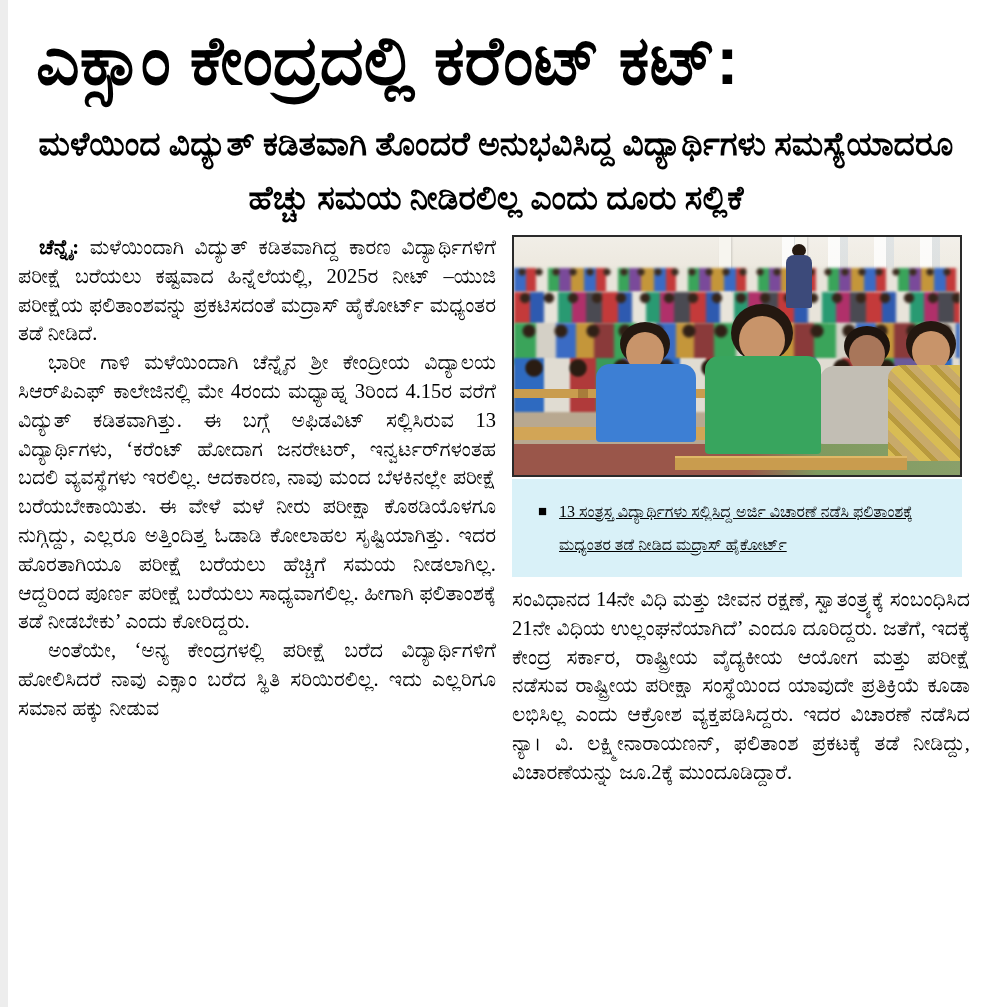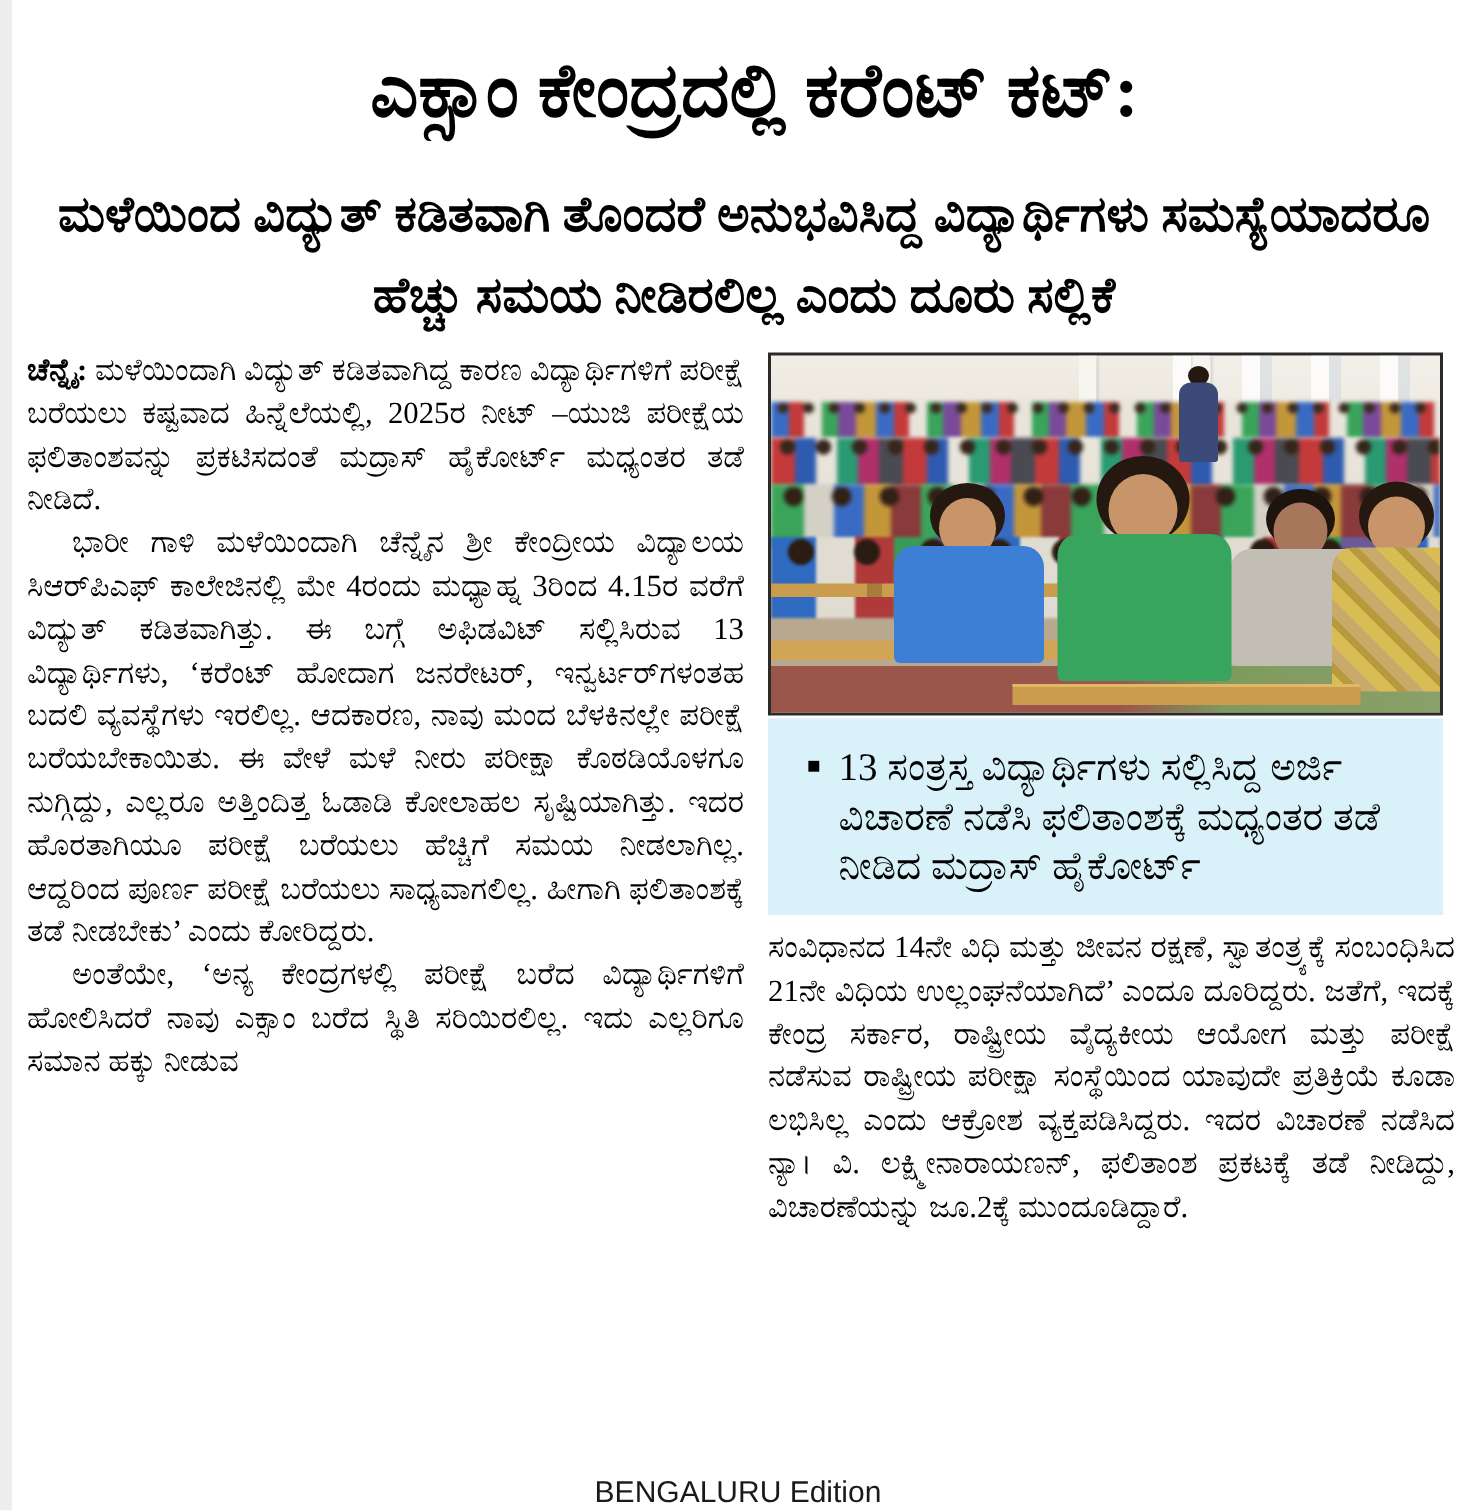--- a/index.html
+++ b/index.html
@@ -6,39 +6,39 @@
   html,body { background:#ffffff; }
   body {
     width:984px; height:1007px; position:relative; overflow:hidden;
     font-family:"Liberation Serif", serif; color:#000;
   }
   .edge-strip { position:absolute; left:0; top:0; bottom:0; width:8px; background:#ededed; }
   .page { position:absolute; left:8px; top:0; width:968px; height:1007px; padding:14px 6px 0 10px; }
 
   
   .headline {
-    font-weight:bold; font-size:50px; line-height:93px; letter-spacing:0px;
-    color:#000; padding-left:18px; font-family:Liberation Serif, serif;text-align:center;
+    font-weight:bold; font-size:68px; line-height:93px; letter-spacing:0px;
+    color:#000; padding-left:18px; font-family:Liberation Sans, sans-serif;
   }
   .subheadline {
     font-weight:bold; font-size:33px; line-height:54px; margin-top:10px;
     padding-left:4px; color:#000;text-align:center;
   }
 
   
   .columns { display:flex; gap:16px; margin-top:8px; }
   .col-left  { width:478px; }
   .col-right { width:458px; }
   .body-text {
     font-size:20.5px; line-height:28.8px; text-align:justify;
     font-family:"Liberation Serif", serif;
   }
   .body-text p { text-indent:30px; }
   .body-text p.first { text-indent:0; }
-  .dateline { font-weight:bold; }
+  .dateline { font-weight:bold;margin-left:21px; }
 
   
   .photo {
     position:relative; width:450px; height:242px; margin-top:2px;
     border:2px solid #2a2a2a; overflow:hidden;
     background:linear-gradient(180deg,#f1eee7 0%,#e8e2d5 28%,#dcd2c0 48%,#cabca6 62%,#b8a890 75%);
   }
   .photo * { position:absolute; }
   .ph-windows {
     top:0; right:0; width:40%; height:42%; opacity:.85;
@@ -98,21 +98,21 @@
   .fig-yellowgirl .torso { left:0; top:44px; width:86px; height:96px;
     background:repeating-linear-gradient(45deg,#d8bc54 0 9px,#b89a3e 9px 14px,#c8aa6a 14px 22px); }
   .ph-fdesk { bottom:2%; left:36%; width:232px; height:14px; background:#c99c4e; border-top:2px solid #e0b866; z-index:4; }
 
   
   .caption-box {
     width:450px; margin-top:2px; padding:16px 14px 16px 26px;
     display:flex; gap:12px; align-items:flex-start;
   }
   .caption-bullet { font-size:15px; line-height:32px; flex:0 0 auto; font-family:"Liberation Sans",sans-serif; }
-  .caption-text { font-size:26px; line-height:33px; font-family:"Liberation Serif", serif; }
+  .caption-text { font-size:16px; line-height:33px; font-family:"Liberation Serif", serif;text-decoration:underline; }
 
   .col-right .body-text { margin-top:8px; }
 
   
   .footer {
     position:absolute; left:0; right:0; bottom:0; text-align:center;
     font-size:20px; color:#1a1a1a; font-family:"Liberation Sans", sans-serif;
   }
 </style>
 </head>
@@ -181,14 +181,13 @@
         <span class="caption-text">13 ಸಂತ್ರಸ್ತ ವಿದ್ಯಾರ್ಥಿಗಳು ಸಲ್ಲಿಸಿದ್ದ ಅರ್ಜಿ ವಿಚಾರಣೆ ನಡೆಸಿ ಫಲಿತಾಂಶಕ್ಕೆ ಮಧ್ಯಂತರ ತಡೆ ನೀಡಿದ ಮದ್ರಾಸ್ ಹೈಕೋರ್ಟ್</span>
       </div>
 
       <div class="body-text">
         <p class="first">ಸಂವಿಧಾನದ 14ನೇ ವಿಧಿ ಮತ್ತು ಜೀವನ ರಕ್ಷಣೆ, ಸ್ವಾತಂತ್ರ್ಯಕ್ಕೆ ಸಂಬಂಧಿಸಿದ 21ನೇ ವಿಧಿಯ ಉಲ್ಲಂಘನೆಯಾಗಿದೆ’ ಎಂದೂ ದೂರಿದ್ದರು. ಜತೆಗೆ, ಇದಕ್ಕೆ ಕೇಂದ್ರ ಸರ್ಕಾರ, ರಾಷ್ಟ್ರೀಯ ವೈದ್ಯಕೀಯ ಆಯೋಗ ಮತ್ತು ಪರೀಕ್ಷೆ ನಡೆಸುವ ರಾಷ್ಟ್ರೀಯ ಪರೀಕ್ಷಾ ಸಂಸ್ಥೆಯಿಂದ ಯಾವುದೇ ಪ್ರತಿಕ್ರಿಯೆ ಕೂಡಾ ಲಭಿಸಿಲ್ಲ ಎಂದು ಆಕ್ರೋಶ ವ್ಯಕ್ತಪಡಿಸಿದ್ದರು. ಇದರ ವಿಚಾರಣೆ ನಡೆಸಿದ ನ್ಯಾ। ವಿ. ಲಕ್ಷ್ಮೀನಾರಾಯಣನ್, ಫಲಿತಾಂಶ ಪ್ರಕಟಕ್ಕೆ ತಡೆ ನೀಡಿದ್ದು, ವಿಚಾರಣೆಯನ್ನು ಜೂ.2ಕ್ಕೆ ಮುಂದೂಡಿದ್ದಾರೆ.</p>
       </div>
 
     </div>
   </div>
 
-  <div class="footer">BENGALURU Edition</div>
 </div>
 
 </body></html>

